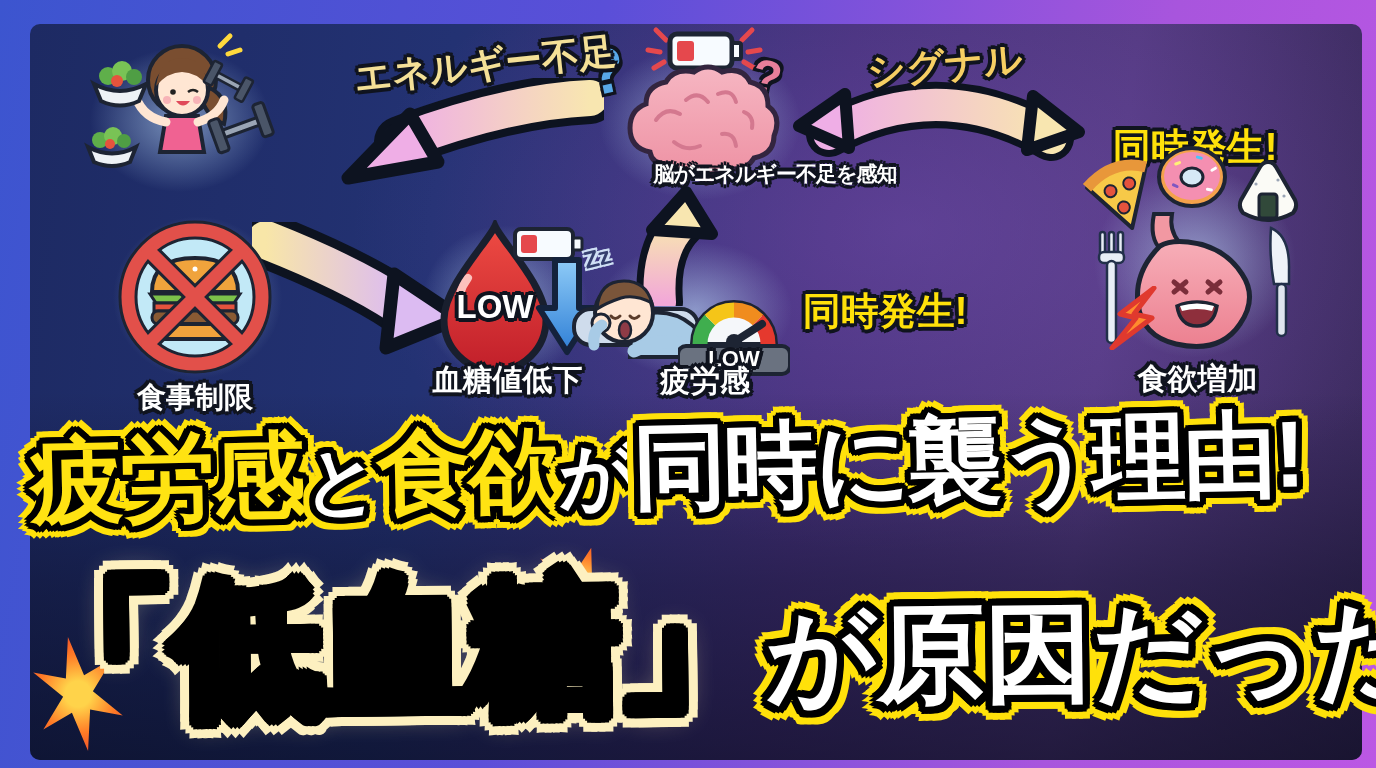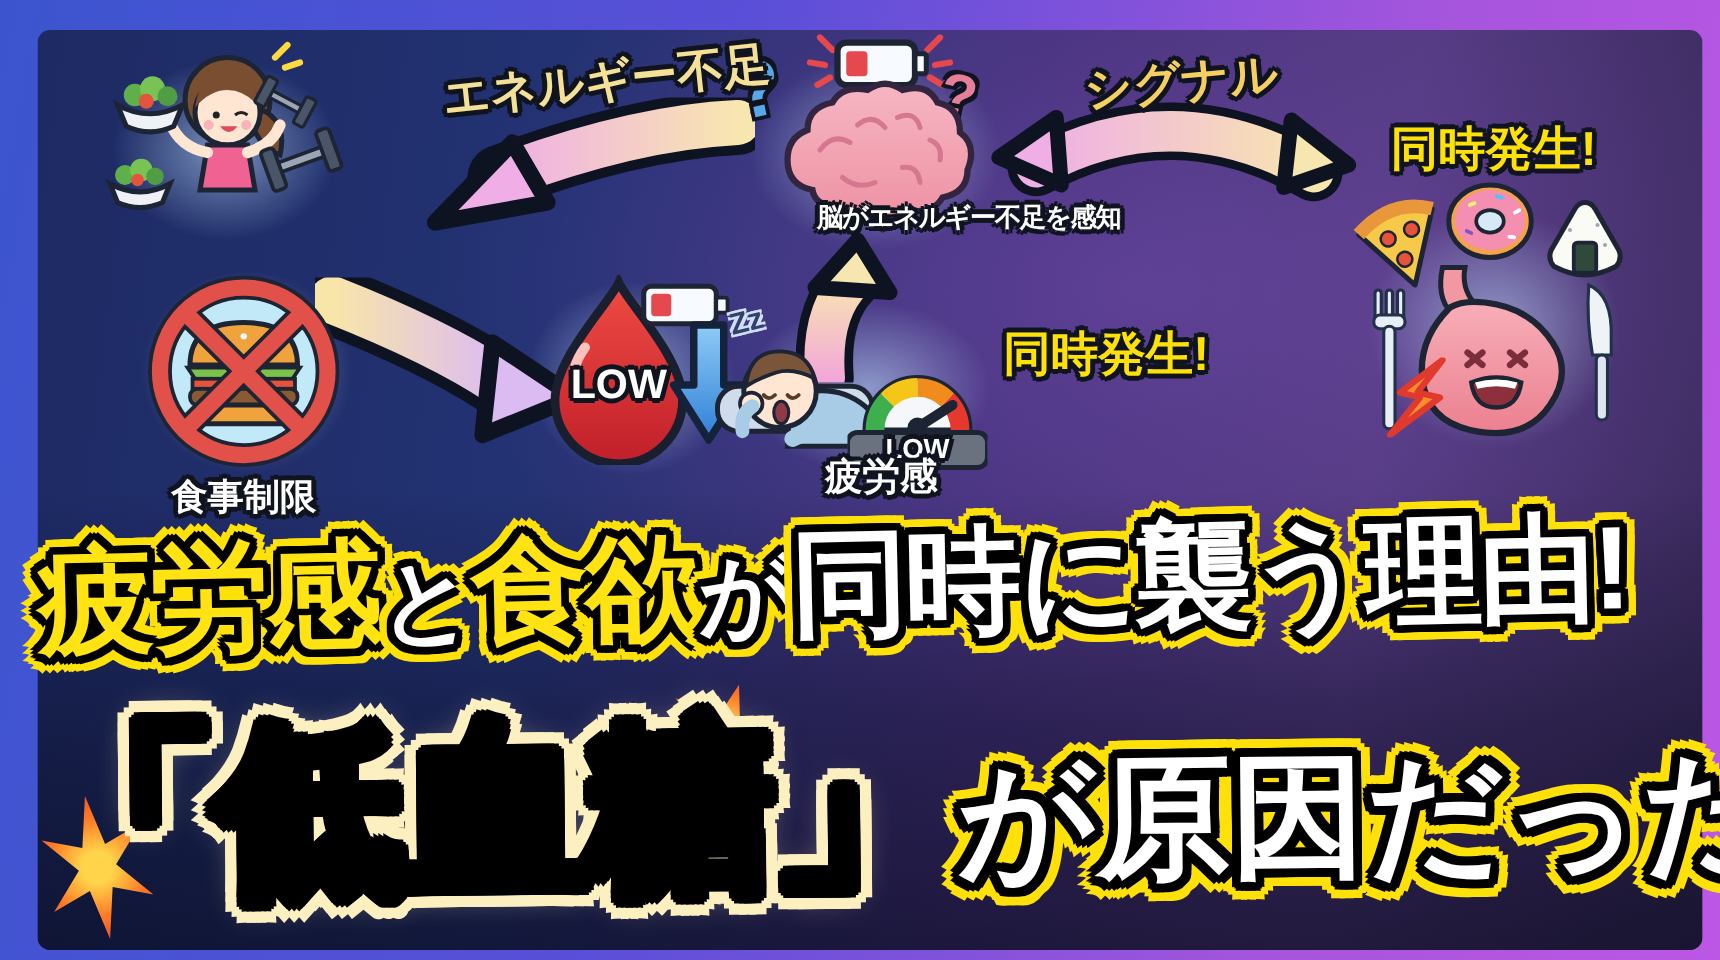--- a/index.html
+++ b/index.html
@@ -12,21 +12,21 @@
       radial-gradient(900px 520px at 66% 28%, rgba(128,86,190,.38), transparent 62%),
       linear-gradient(97deg,#1d2a63 0%,#233273 30%,#45317a 58%,#52397f 78%,#3a2a5c 100%);}
   #inner::after{content:"";position:absolute;inset:0;
     background:linear-gradient(180deg,transparent 50%,rgba(8,10,30,.42) 76%,rgba(5,7,22,.62) 100%);}
   .glow{position:absolute;border-radius:50%;
     background:radial-gradient(closest-side,rgba(195,228,255,.55),rgba(195,228,255,0) 72%);}
   
   .lbl{position:absolute;font-weight:bold;text-align:center;white-space:nowrap;color:#fff;
     text-shadow:-3px -3px 0 #10141f,3px -3px 0 #10141f,-3px 3px 0 #10141f,3px 3px 0 #10141f,
       -4px 0 0 #10141f,4px 0 0 #10141f,0 -4px 0 #10141f,0 4px 0 #10141f;}
-  .yel{color:#ffe10a;}
+  .yel{color:#ffe10a;margin-top:28px;}
   .cream{color:#f4e097;}
   .gold{color:#f6cf63;}
   .zz{color:#343f6e;font-weight:bold;
     text-shadow:-2px -2px 0 #cfe0f5,2px -2px 0 #cfe0f5,-2px 2px 0 #cfe0f5,2px 2px 0 #cfe0f5;}
   .qmark{position:absolute;font-weight:bold;
     text-shadow:-3px -3px 0 #10141f,3px -3px 0 #10141f,-3px 3px 0 #10141f,3px 3px 0 #10141f;}
   
   #headline1{position:absolute;left:30px;top:418px;white-space:nowrap;font-weight:bold;
     font-size:94px;letter-spacing:-3px;transform:rotate(-1.2deg);transform-origin:left center;}
   .h1{text-shadow:
@@ -204,20 +204,21 @@
   </svg>
   <svg class="abs" style="left:532px;top:256px" width="70" height="100" viewBox="0 0 70 100">
     <defs>
         <linearGradient id="gDown" x1="0" y1="0" x2="0" y2="1">
       <stop offset="0" stop-color="#8ecbf7"></stop>
           <stop offset="1" stop-color="#2f7fd6"></stop>
         </linearGradient>
       </defs>
     <path d="M23,4 h24 v48 h16 L35,96 L7,52 h16 Z" fill="url(#gDown)" stroke="#14223c" stroke-width="6" stroke-linejoin="round"></path>
   </svg>
+  <div class="lbl" style="left:415px;top:360px;width:185px;font-size:30px">血糖値低下</div>
 
   <div class="zz abs" style="left:584px;top:244px;font-size:24px;transform:rotate(-14deg)">Zz</div>
   <svg class="abs" style="left:572px;top:255px" width="152" height="118" viewBox="0 0 152 118">
     <rect x="2" y="54" width="124" height="36" rx="17" fill="#cfdcec" stroke="#1d2433" stroke-width="4"></rect>
     <path d="M60,62 q36,-12 60,8 q14,12 10,32 l-72,0 z" fill="#a8cbe6" stroke="#1d2433" stroke-width="4"></path>
     <path d="M62,96 q30,-16 58,-4" stroke="#a8cbe6" stroke-width="13" fill="none" stroke-linecap="round"></path>
     <circle cx="52" cy="58" r="29" fill="#ffe6d3" stroke="#1d2433" stroke-width="4"></circle>
     <path d="M25,54 q2,-28 27,-28 q22,0 28,22 q-17,-9 -31,-5 q-15,5 -24,11 z" fill="#7a553a" stroke="#1d2433" stroke-width="3"></path>
     <path d="M39,61 q4,5 9,0" stroke="#5a3b2a" stroke-width="3" fill="none" stroke-linecap="round"></path>
     <path d="M58,61 q4,5 9,0" stroke="#5a3b2a" stroke-width="3" fill="none" stroke-linecap="round"></path>
@@ -320,20 +321,21 @@
     <path d="M32,2 q-5,24 7,36 l18,-8 q-10,-12 -7,-28 z" fill="#f298a2" stroke="#1d2433" stroke-width="4"></path>
     <path d="M38,34 Q12,60 16,92 Q20,124 54,132 Q98,142 118,112 Q136,86 120,62 Q102,34 66,30 Q48,28 38,34 Z" fill="url(#gStom)" stroke="#1d2433" stroke-width="5"></path>
     <path d="M52,70 l12,10 M64,70 l-12,10" stroke="#7a2d3a" stroke-width="5" stroke-linecap="round"></path>
     <path d="M86,70 l12,10 M98,70 l-12,10" stroke="#7a2d3a" stroke-width="5" stroke-linecap="round"></path>
     <path d="M55,94 Q75,86 95,94 Q92,114 75,114 Q58,114 55,94 Z" fill="#8e2f3c" stroke="#1d2433" stroke-width="3.5"></path>
     <path d="M58,94 Q75,89 92,94 l-2,5 Q75,95 60,99 Z" fill="#fff"></path>
   </svg>
   <svg class="abs" style="left:1108px;top:286px" width="62" height="64" viewBox="0 0 62 64">
     <polygon points="46,2 12,28 28,32 4,62 44,32 26,28" fill="#ff8c2e" stroke="#e0392e" stroke-width="5" stroke-linejoin="round"></polygon>
   </svg>
+  <div class="lbl" style="left:1105px;top:359px;width:185px;font-size:30px">食欲増加</div>
 
   <div id="headline1">
     <span class="h1 y">疲労感</span><span class="h1 wht kana">と</span><span class="h1 y">食欲</span><span class="h1 wht kana">が</span><span class="h1 wht">同時に襲う理由!</span>
   </div>
 
   <div class="spark" style="left:530px;top:546px;width:96px;height:96px;transform:rotate(16deg)"></div>
   <div class="spark" style="left:36px;top:636px;width:84px;height:116px;transform:rotate(-10deg)"></div>
 
   <div id="headline2">
     <span class="h2o">「低血糖」</span><span class="h2w">が原因だった!?</span>

